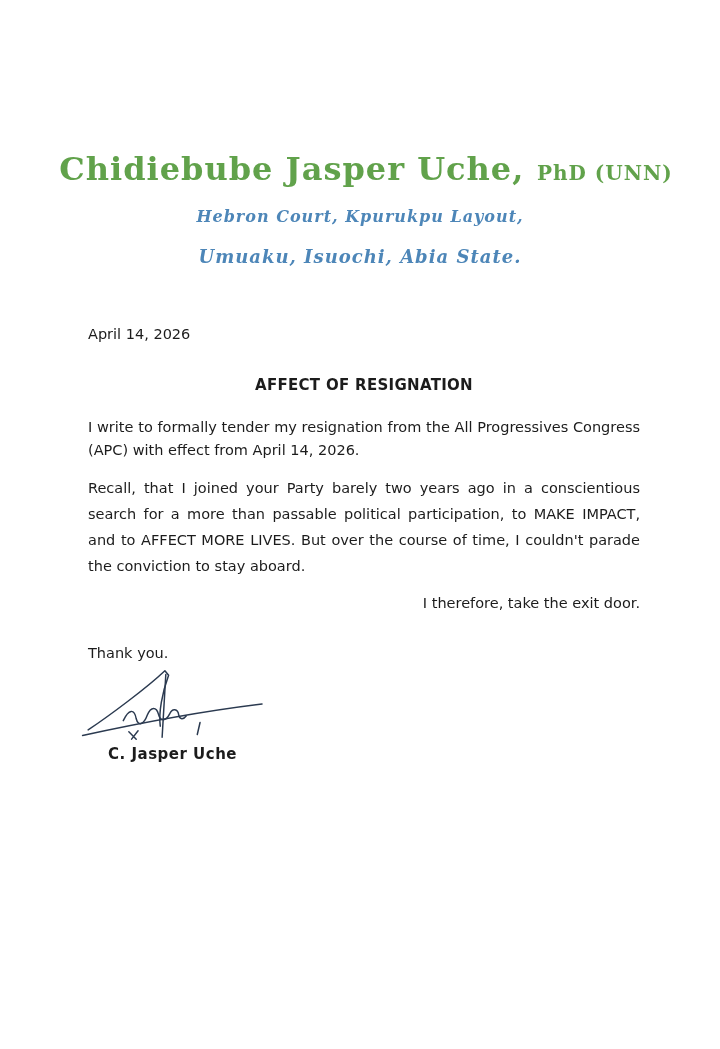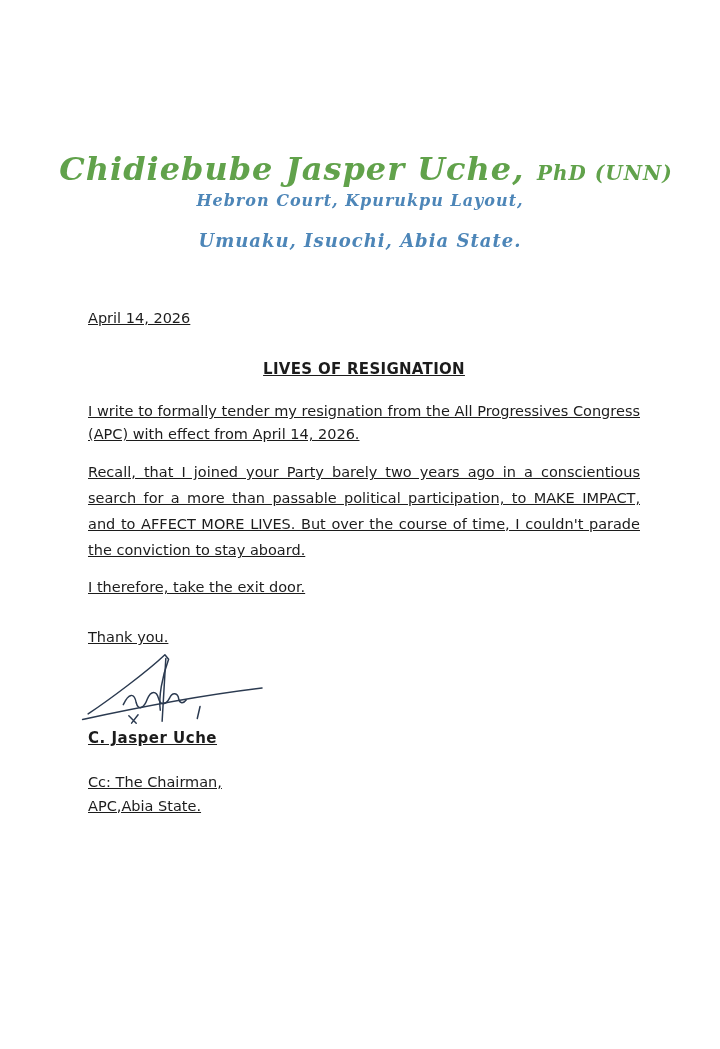--- a/index.html
+++ b/index.html
@@ -18,74 +18,73 @@
     position: relative;
   }
 
   
   .letterhead {
     padding-top: 150px;
     text-align: center;
   }
   .lh-name-line {
     font-family: "DejaVu Serif", serif;
-    font-style: italic;
     font-weight: 600;
     color: #61a24b;
     letter-spacing: 1px;
     white-space: nowrap;
     padding-left: 12px;
   }
   .lh-name { font-size: 32px; }
   .lh-cred { font-size: 20px; margin-left: 6px; }
   .lh-addr {
     font-family: "DejaVu Serif", serif;
     font-style: italic;
     font-weight: 600;
     color: #4d86b8;
     letter-spacing: 1px;
   }
-  .lh-addr-1 { font-size: 16px; margin-top: 3px; text-align: center; }
+  .lh-addr-1 { font-size: 16px; margin-top: 19px; text-align: center; }
   .lh-addr-2 { font-size: 18px; margin-top: 20px; }
 
   
   .letter-body {
     width: 552px;
     margin-left: 88px;
     font-size: 14.5px;
     line-height: 23px;
-    text-decoration: underline;
   }
   .date-line { margin-top: 56px; }
   .recipient-block { margin-top: 20px; }
   .recipient-block div { line-height: 23.5px; }
   .subject-heading {
     margin-top: 28px;
     text-align: center;
     font-weight: bold;
     font-size: 15px;
     letter-spacing: 0.3px;
   }
   .para { text-align: justify; }
   .para-0 { margin-top: 19px; }
   .para-1 { margin-top: 13px; line-height: 26px; }
-  .para-2 { margin-top: 13px; text-align: left; }
+  .para-2 { margin-top: 13px; text-align: right; }
   .para-3 { margin-top: 21px; text-align: left; }
   .closing-line { margin-top: 27px; }
 
   .signature-wrap {
     margin-top: 2px;
     margin-left: -12px;
     height: 74px;
   }
   .signatory-name {
     font-weight: bold;
     font-size: 15px;
     letter-spacing: 0.5px;
     margin-top: 2px;
+    margin-left: 20px;
   }
   .cc-block { margin-top: 21px; }
   .cc-block div { line-height: 23.5px; }
 </style>
 </head>
 <body>
 
 <div class="page">
 
   <div class="letterhead">
@@ -95,21 +94,21 @@
     </div>
     <div class="lh-addr lh-addr-1">Hebron Court, Kpurukpu Layout,</div>
     <div class="lh-addr lh-addr-2">Umuaku, Isuochi, Abia State.</div>
   </div>
 
   <div class="letter-body">
 
     <div class="date-line">April 14, 2026</div>
 
 
-    <div class="subject-heading">LIVES OF RESIGNATION</div>
+    <div class="subject-heading">AFFECT OF RESIGNATION</div>
 
     <p class="para para-0">I write to formally tender my resignation from the All Progressives Congress (APC) with effect from April 14, 2026.</p>
     <p class="para para-1">Recall, that I joined your Party barely two years ago in a conscientious search for a more than passable political participation, to MAKE IMPACT, and to AFFECT MORE LIVES. But over the course of time, I couldn't parade the conviction to stay aboard.</p>
     <p class="para para-2">I therefore, take the exit door.</p>
 
     <div class="closing-line">Thank you.</div>
 
     <div class="signature-wrap">
       <svg width="200" height="74" viewBox="0 0 210 80" fill="none" xmlns="http://www.w3.org/2000/svg">
         <g stroke-width="1.6" stroke-linecap="round" stroke-linejoin="round" fill="none" stroke="#2b3a50">
@@ -118,19 +117,15 @@
           <path d="M48,58 c6,-13 12,-13 14,-2 c2,8 8,7 12,-4 c4,-10 10,-9 12,-1 c2,8 8,8 12,0 c3,-7 9,-6 10,1 c1,5 5,5 8,1"></path>
           <path d="M94,8 L90,76"></path>
           <path d="M54,70 l8,8 M57,78 l7,-9"></path>
           <path d="M131,60 l-3,13"></path>
         </g>
       </svg>
     </div>
 
     <div class="signatory-name">C. Jasper Uche</div>
 
-    <div class="cc-block">
-      <div>Cc: The Chairman,</div>
-      <div>APC,Abia State.</div>
-    </div>
 
   </div>
 </div>
 
 </body></html>

